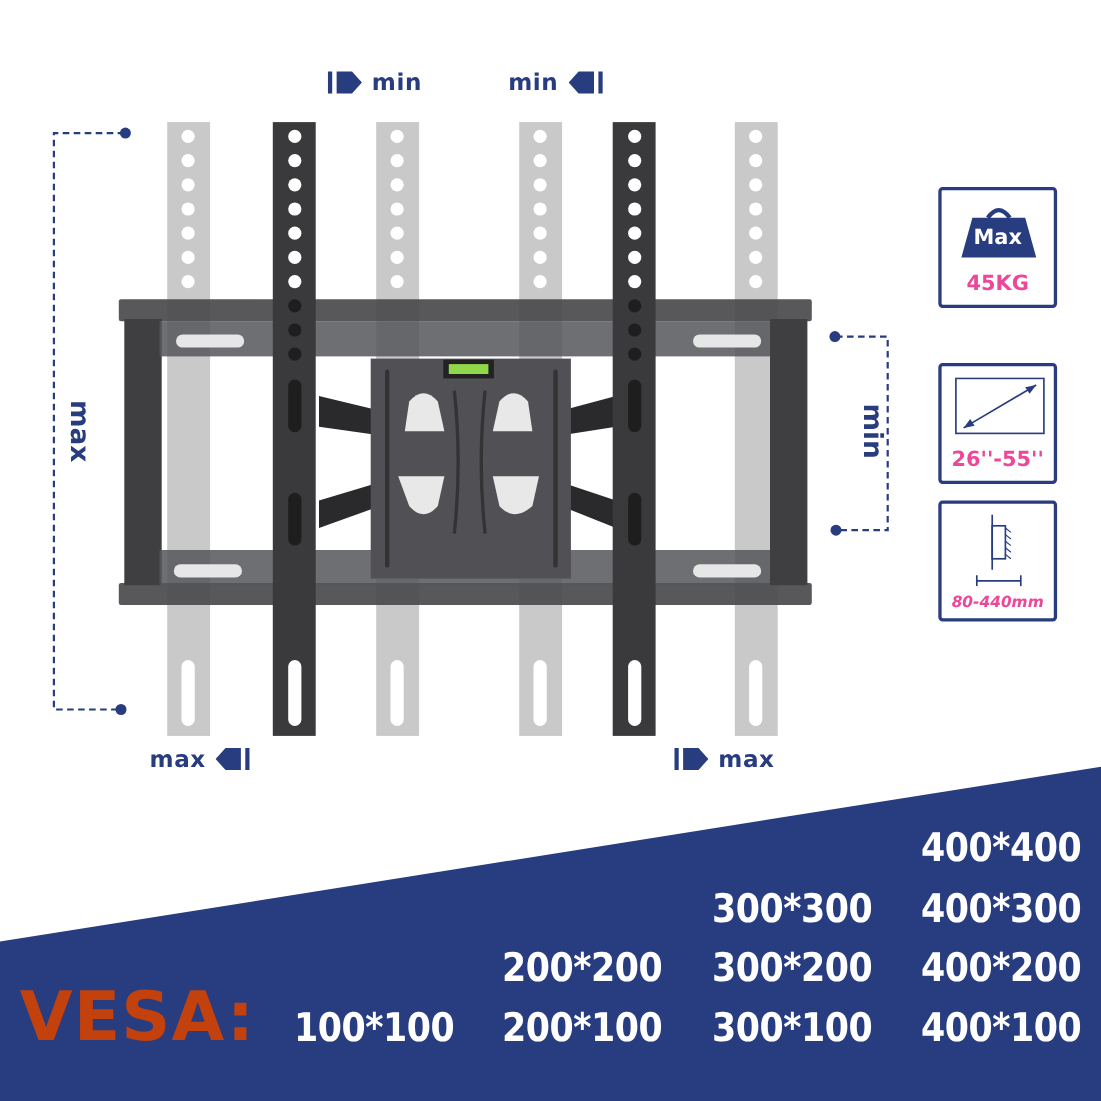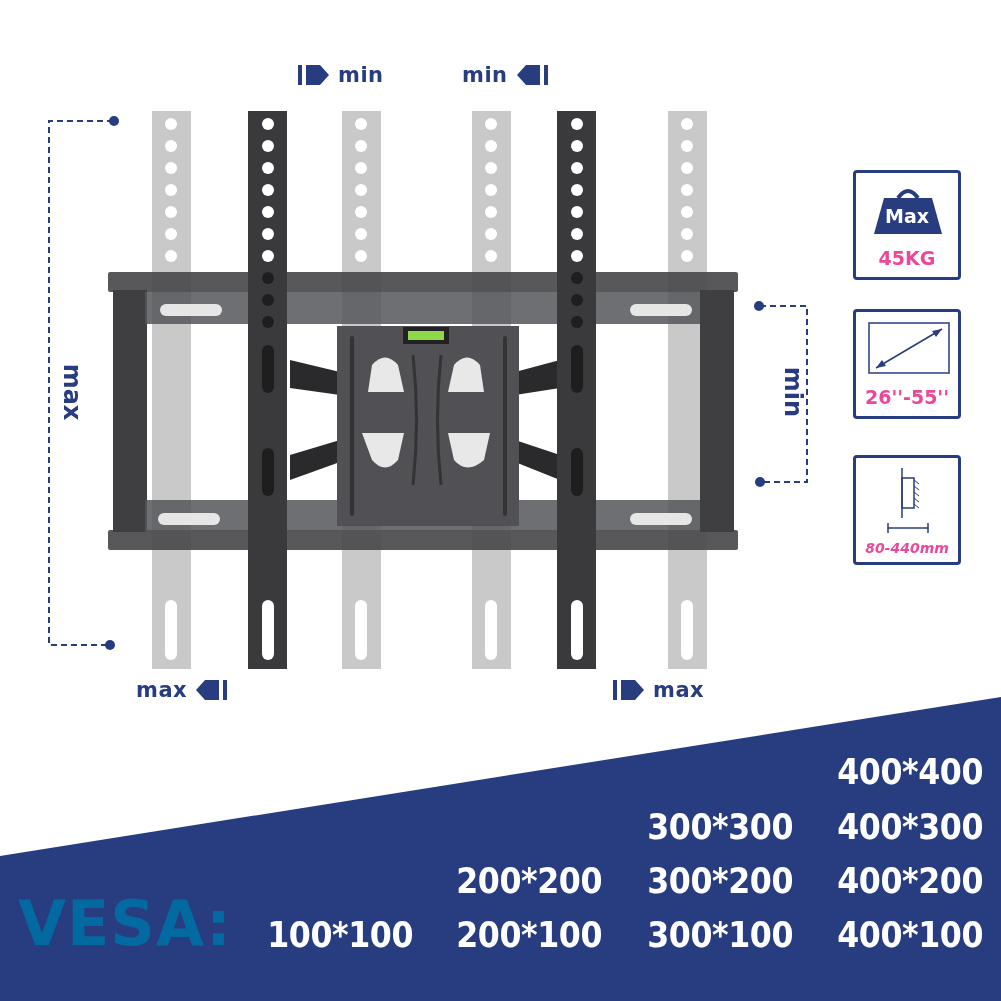--- a/index.html
+++ b/index.html
@@ -15,21 +15,21 @@
     .arrow-label .txt { letter-spacing: 0.5px; }
 
     
     .dim-text { position: absolute; color: #283c80; font-size: 24px; font-weight: bold; transform-origin: center center; }
 
     
     .spec-box { position: absolute; width: 108px; height: 110px; border: 3px solid #283c80; border-radius: 4px; background: #fff; }
     .spec-box .label { position: absolute; left: 0; right: 0; text-align: center; color: #ec4899; font-weight: bold; }
 
     
-    .vesa-title { position: absolute; left: 18px; top: 893px; color: #0369a1; font-family: "DejaVu Sans", sans-serif; font-weight: bold; font-size: 62px; letter-spacing: 1px; line-height: 1; }
+    .vesa-title { position: absolute; left: 18px; top: 893px; color: #c2410c; font-family: "DejaVu Sans", sans-serif; font-weight: bold; font-size: 62px; letter-spacing: 1px; line-height: 1; }
     .vesa-cell { position: absolute; color: #ffffff; font-family: "DejaVu Sans", sans-serif; font-size: 36px; font-weight: bold; letter-spacing: -0.5px; line-height: 1; width: 170px; text-align: right; transform: scaleX(0.88); transform-origin: right center; }
   </style>
 </head>
 <body>
 
 <svg class="banner" viewBox="0 0 1001 1001" width="1001" height="1001">
   <polygon points="0,856 1001,697 1001,1001 0,1001" fill="#283c80"></polygon>
 </svg>
 
 <svg class="abs" style="left:0;top:0" width="1001" height="700" viewBox="0 0 1001 700">
@@ -214,21 +214,21 @@
 
 <div class="spec-box" style="left:853px; top:170px;">
   <svg class="abs" style="left:16px; top:11px;" width="72" height="52" viewBox="0 0 72 52">
     <path d="M26,14 Q36,0 46,14" stroke="#283c80" stroke-width="4" fill="none"></path>
     <polygon points="12,14 60,14 70,50 2,50" fill="#283c80"></polygon>
   </svg>
   <div class="label" style="top:32px; font-size:19px; color:#ffffff;">Max</div>
   <div class="label" style="top:74px; font-size:19px;">45KG</div>
 </div>
 
-<div class="spec-box" style="left:853px; top:309px;">
+<div class="spec-box" style="left:853px; top:330px;">
   <svg class="abs" style="left:12px; top:10px;" width="82" height="54" viewBox="0 0 82 54">
     <rect x="1" y="1" width="80" height="50" fill="none" stroke="#283c80" stroke-width="1.5"></rect>
     <line x1="8" y1="46" x2="74" y2="7" stroke="#283c80" stroke-width="1.5"></line>
     <polygon points="74,7 64,9 68,15" fill="#283c80"></polygon>
     <polygon points="8,46 18,44 14,38" fill="#283c80"></polygon>
   </svg>
   <div class="label" style="top:74px; font-size:19px;">26''-55''</div>
 </div>
 
 <div class="spec-box" style="left:853px; top:455px;font-style:italic;">

